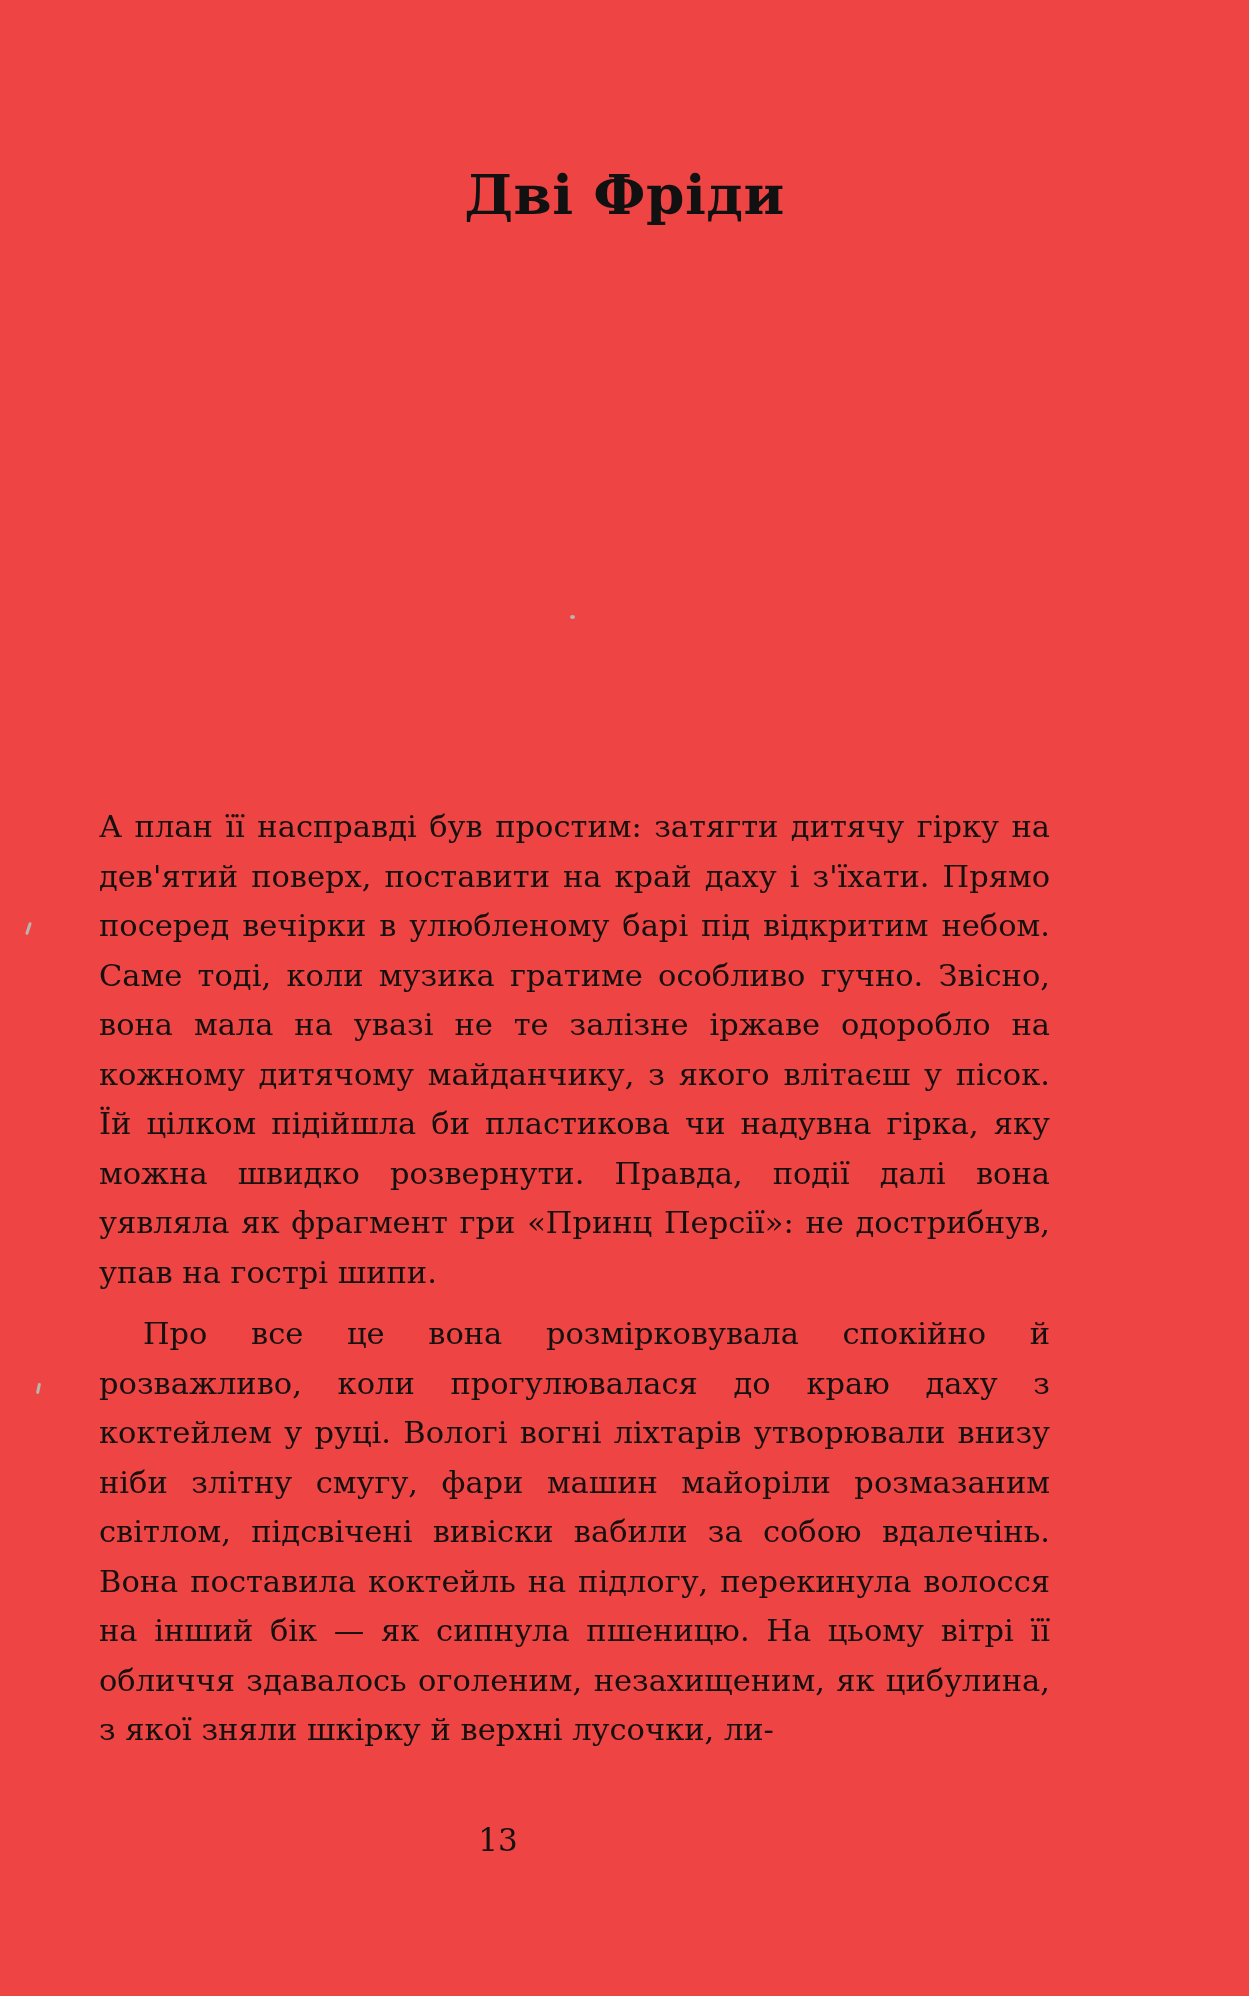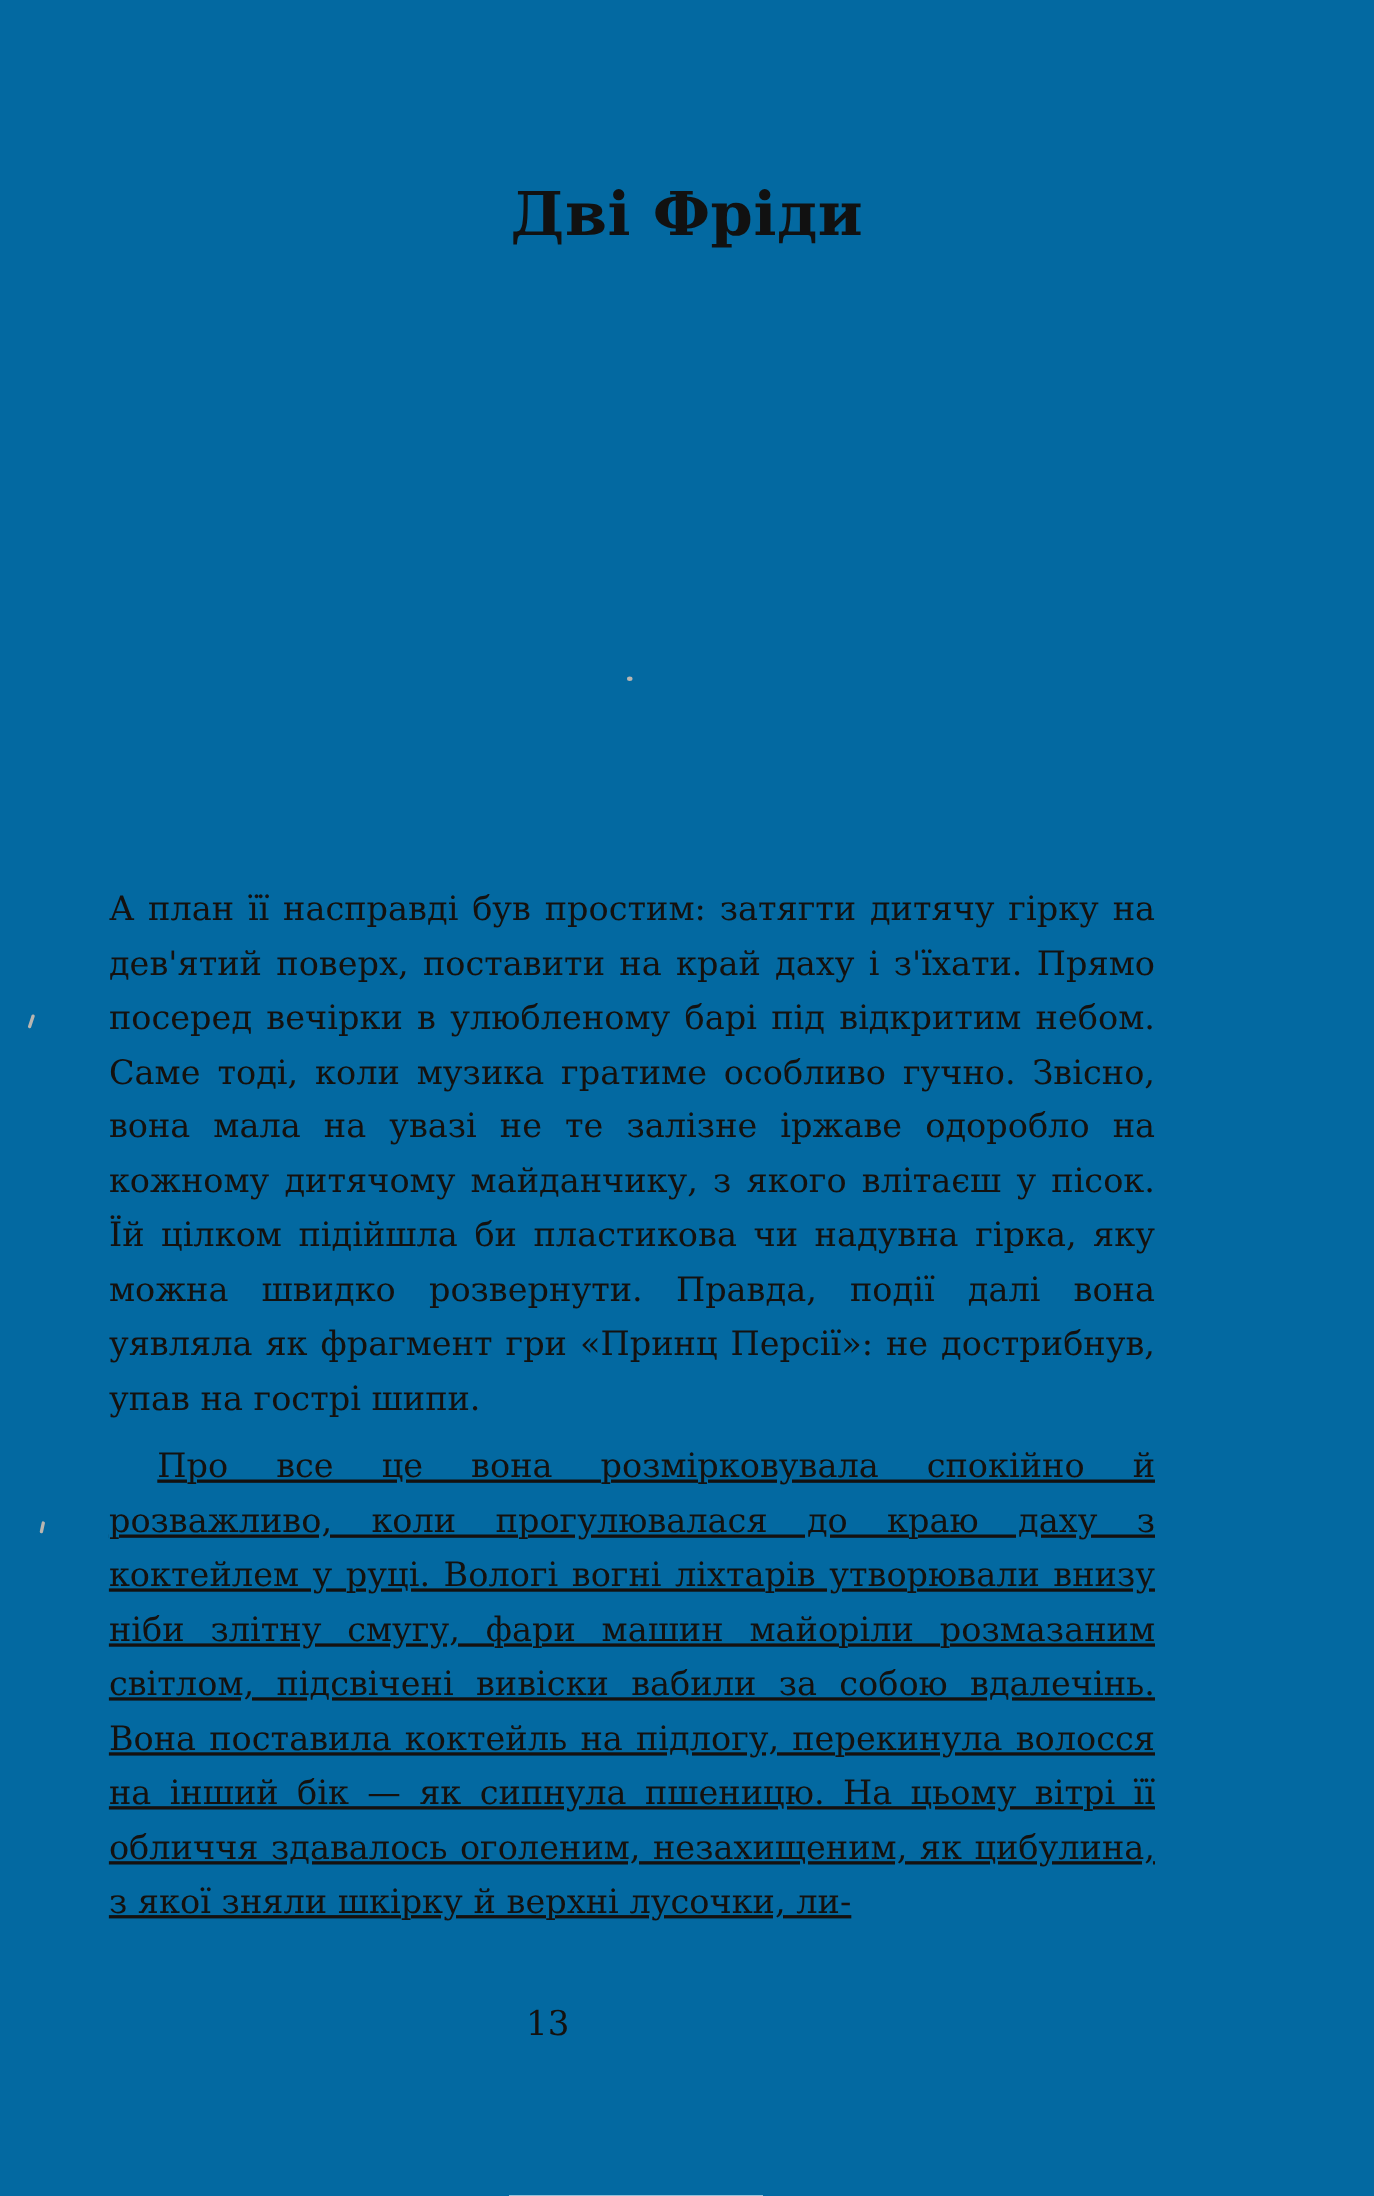--- a/index.html
+++ b/index.html
@@ -4,21 +4,21 @@
 <style>
   html, body {
     margin: 0;
     padding: 0;
     background: #ffffff;
   }
   .page {
     position: relative;
     width: 1249px;
     height: 1996px;
-    background: #0369a1;
+    background: #ef4444;
     overflow: hidden;
     font-family: "Liberation Serif", "DejaVu Serif", serif;
     color: #14110f;
   }
   .chapter-title {
     position: absolute;
     top: 125px;
     left: 0;
     width: 1249px;
     text-align: center;
@@ -38,21 +38,20 @@
     line-height: 49.5px;
     text-align: justify;
     color: #14110f;
     hyphens: manual;
   }
   .body-text p {
     margin: 12px;
   }
   .body-text p + p {
     text-indent: 44px;
-    text-decoration: underline;
   }
   .page-number {
     position: absolute;
     top: 1822px;
     left: 0;
     width: 996px;
     text-align: center;
     font-family: "DejaVu Serif", "Liberation Serif", serif;
     font-size: 31px;
     color: #14110f;

